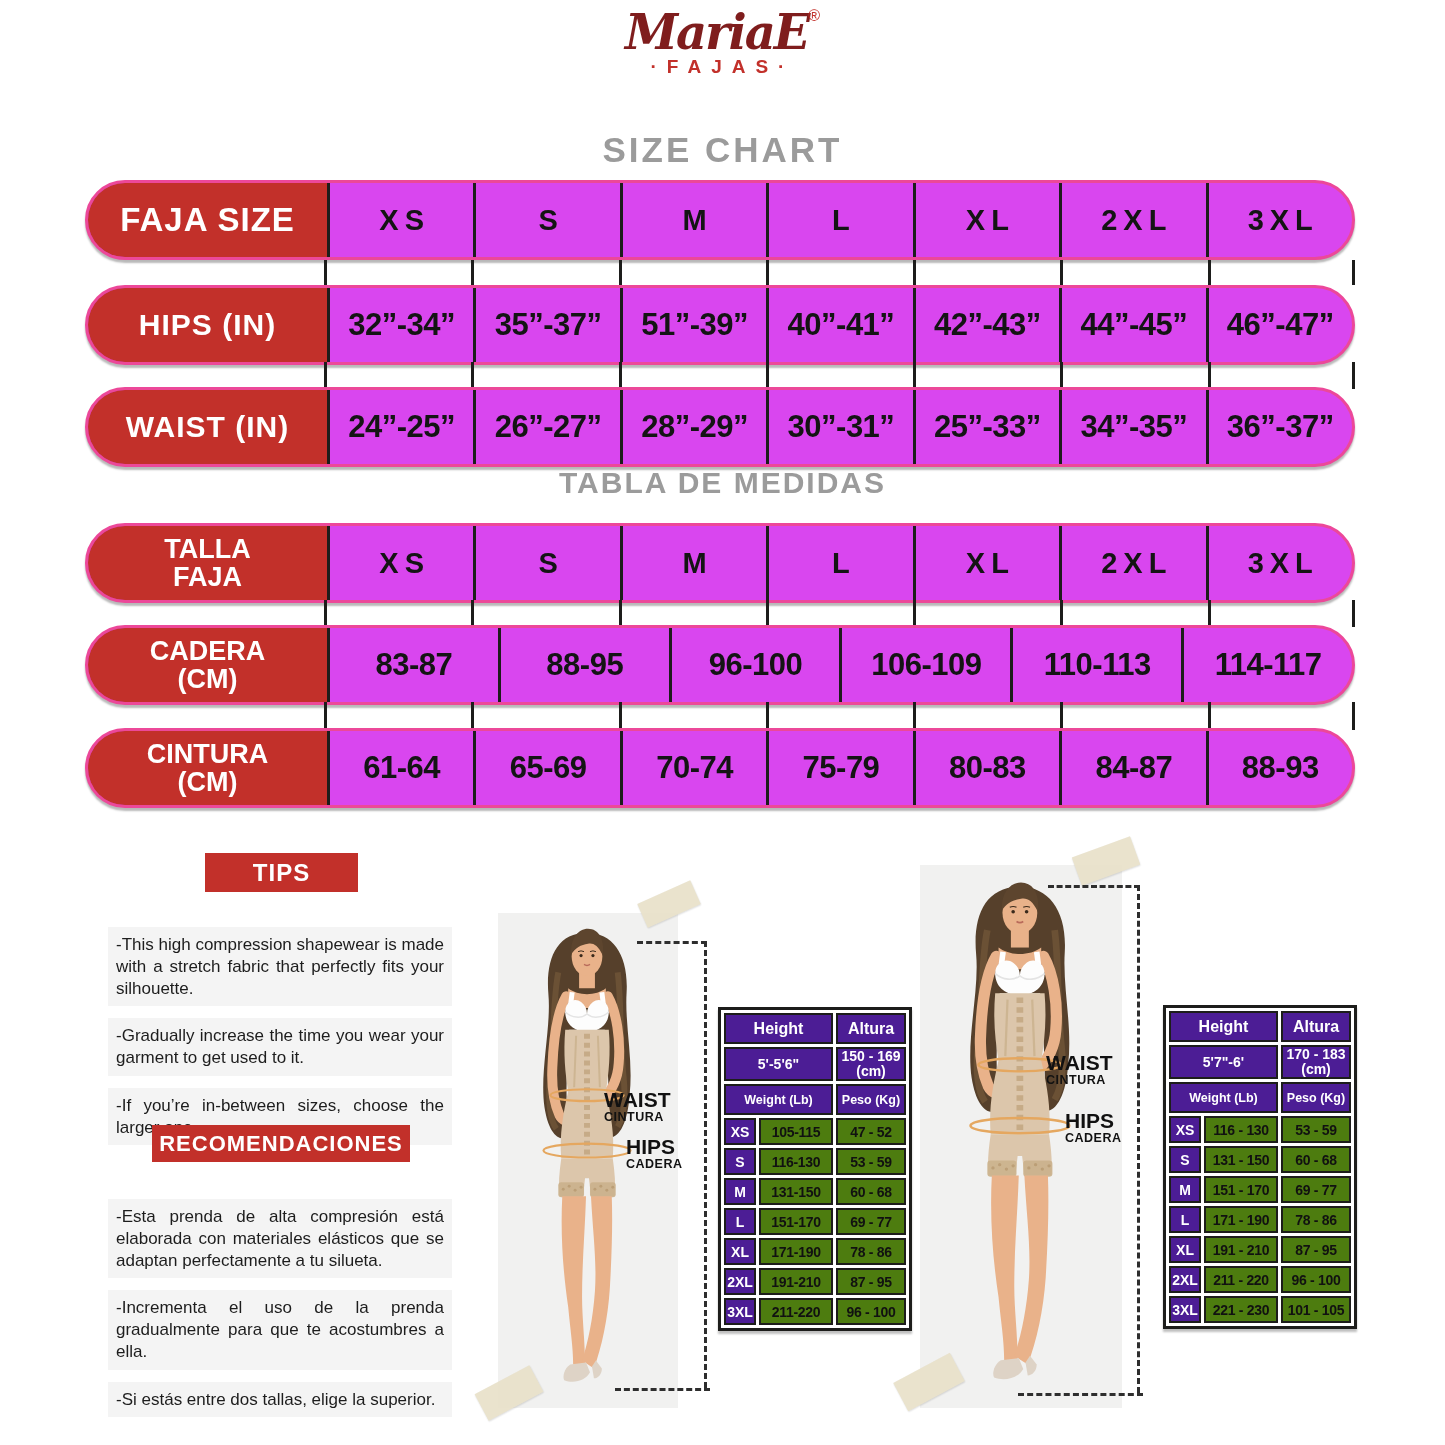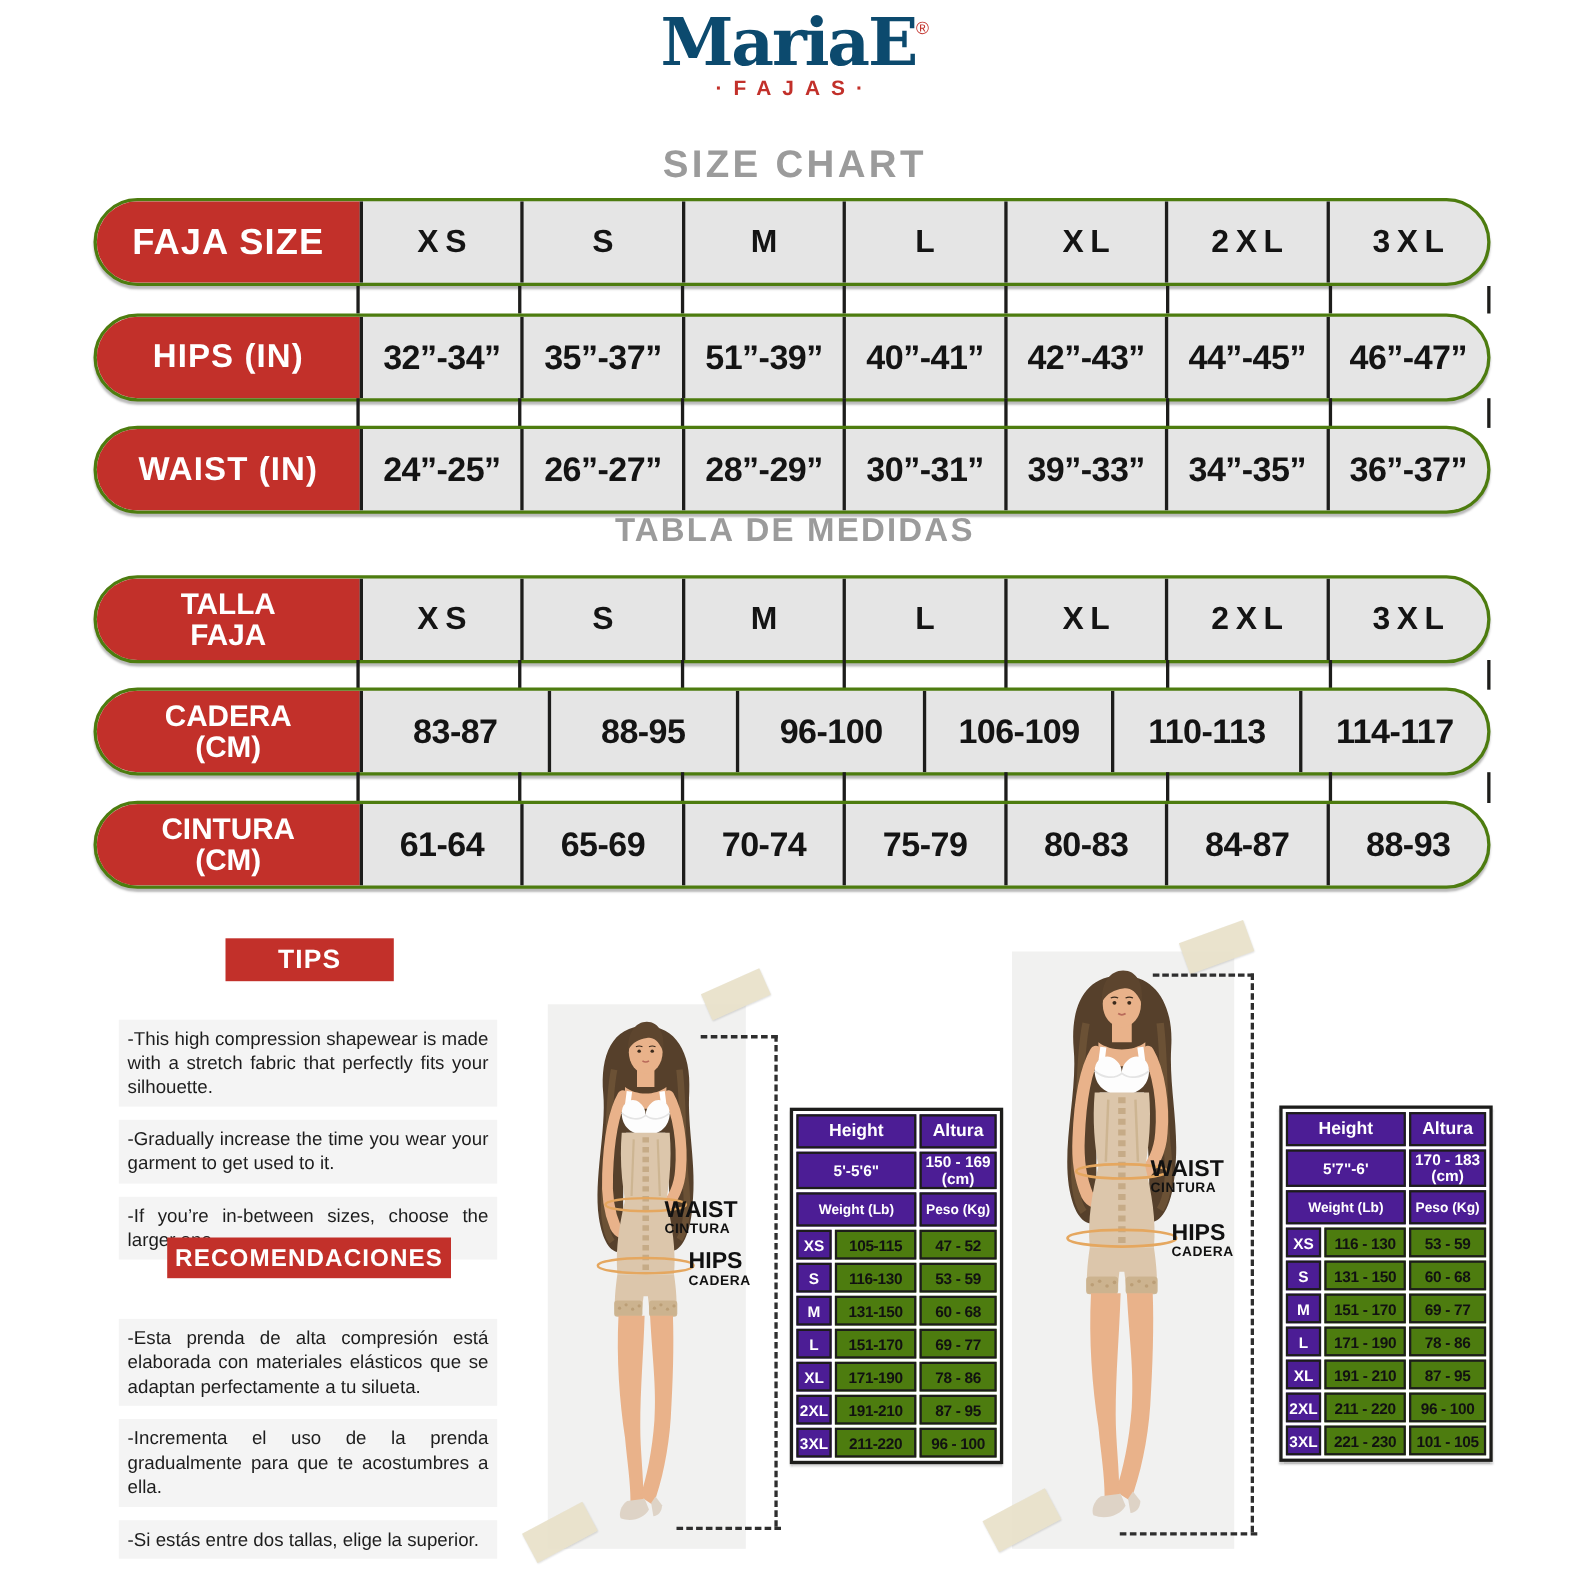--- a/index.html
+++ b/index.html
@@ -2,32 +2,32 @@
 <html><head>
 <meta charset="utf-8">
 <style>
   * { margin:0; padding:0; box-sizing:border-box; }
   html,body { background:#ffffff; }
   body { width:1445px; height:1445px; font-family:"Liberation Sans", sans-serif; }
   #canvas { position:relative; width:1445px; height:1445px; background:#fff; overflow:hidden; }
 
   
   .brand { position:absolute; top:4px; left:0; width:100%; text-align:center; }
-  .brand-name { font-family:"DejaVu Serif", serif; font-weight:bold;
-                font-size:60px; color:#0c4a6e; letter-spacing:-2px; }
+  .brand-name { font-family:"DejaVu Serif", serif; font-style:italic; font-weight:bold;
+                font-size:48px; color:#7f1d1d; letter-spacing:-2px; }
   .brand-reg { font-size:16px; color:#C2302A; vertical-align:28px; font-style:normal; }
   .brand-tagline { margin-top:-4px; color:#C2302A; font-size:19px; font-weight:bold; letter-spacing:10px; }
   .h-gray { position:absolute; left:0; width:100%; text-align:center; color:#9B9B9B; font-weight:bold; }
   .h-size { top:130px; font-size:35px; letter-spacing:3px; }
   .h-tabla { top:466px; font-size:30px; letter-spacing:2px; }
 
   
   .chart-row { position:absolute; left:85px; width:1270px; height:80px; display:flex;
-               border:3px solid #4d7c0f; border-radius:45px; overflow:hidden;
-               background:#e5e5e5; box-shadow:0 3px 2px rgba(0,0,0,0.28); }
+               border:3px solid #ec4899; border-radius:45px; overflow:hidden;
+               background:#d946ef; box-shadow:0 3px 2px rgba(0,0,0,0.28); }
   .row-label { flex:0 0 239px; background:#C2302A; color:#fff; display:flex; align-items:center;
                justify-content:center; font-weight:bold; text-align:center; }
   .row-label span { white-space:pre-line; line-height:1.05; }
   .lab-33 { font-size:33px; letter-spacing:1px; }
   .lab-30 { font-size:30px; letter-spacing:1px; }
   .lab-26 { font-size:27px; }
   .row-cell { flex:1; display:flex; align-items:center; justify-content:center;
               border-left:3px solid #1D1D1B; font-weight:bold; color:#141414; font-size:31px; letter-spacing:-0.5px; }
   .r-hdr .row-cell { font-size:29px; letter-spacing:6px; padding-left:6px; }
   .gap-row { position:absolute; left:324px; width:1031px; }
@@ -164,21 +164,21 @@
     <div class="row-cell">
         <span>26”-27”</span>
       </div>
     <div class="row-cell">
         <span>28”-29”</span>
       </div>
     <div class="row-cell">
         <span>30”-31”</span>
       </div>
     <div class="row-cell">
-        <span>39”-33”</span>
+        <span>25”-33”</span>
       </div>
     <div class="row-cell">
         <span>34”-35”</span>
       </div>
     <div class="row-cell">
         <span>36”-37”</span>
       </div>
   </div>
 
   <div class="h-gray h-tabla">TABLA DE MEDIDAS</div>

